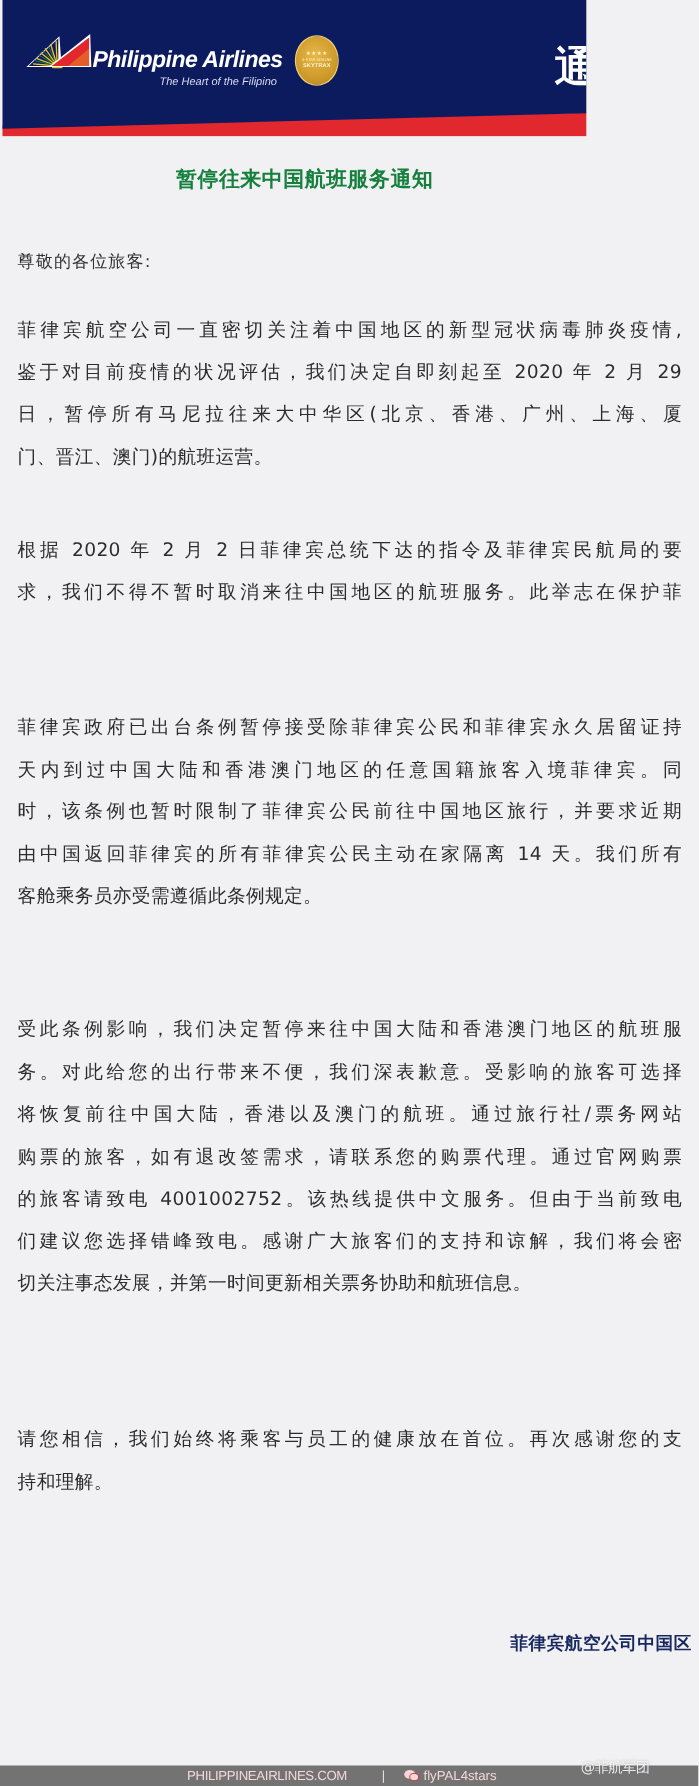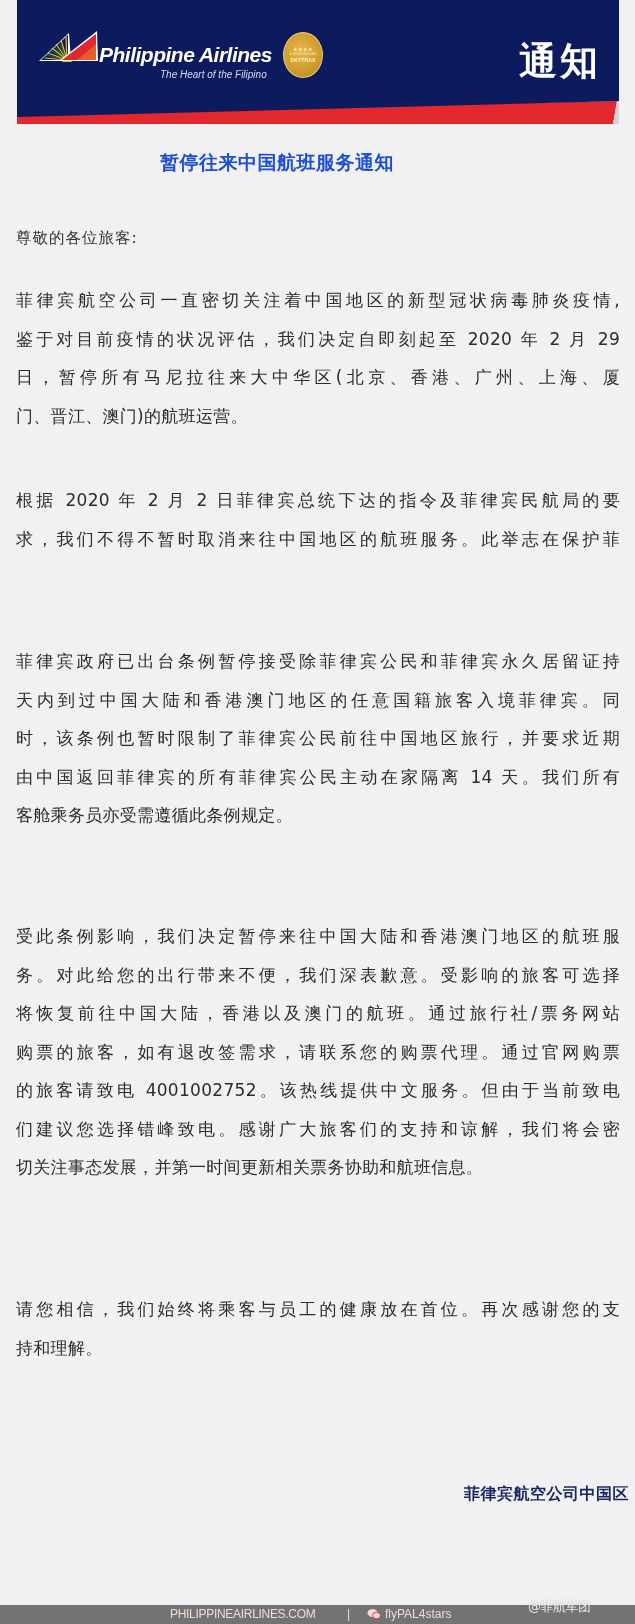--- a/index.html
+++ b/index.html
@@ -5,21 +5,21 @@
     * { margin: 0; padding: 0; box-sizing: border-box; }
     html, body { width: 635px; height: 1624px; overflow: hidden; }
     body {
       background: #f1f0f2;
       font-family: "DejaVu Sans", "Liberation Sans", sans-serif;
       color: #2a2a2a;
       position: relative;
     }
     
     .header {
-      position: absolute; left: 17px; top: 0; width: 602px; height: 124px;
+      position: absolute; left: 2px; top: 0; width: 531px; height: 124px;
       overflow: hidden;
     }
     .header svg.bg { position: absolute; left: 0; top: 0; }
     .logo-mark { position: absolute; left: 20px; top: 30px; }
     .brand-name {
       position: absolute; left: 82px; top: 43px;
       font-family: "Liberation Sans", sans-serif;
       font-weight: bold; font-style: italic;
       font-size: 21px; color: #ffffff; letter-spacing: -0.5px;
       white-space: nowrap;
@@ -45,21 +45,21 @@
     .skytrax-sub { font-size: 3.5px; color: #fff0c0; line-height: 5px; }
     .header-title {
       position: absolute; left: 502px; top: 36px;
       font-size: 38px; font-weight: bold; color: #ffffff; letter-spacing: 3px;
       white-space: nowrap;
     }
 
     
     .doc-title {
       position: absolute; left: 0; top: 150px; width: 554px; text-align: center;
-      font-size: 19px; font-weight: bold; color: #1d4ed8; letter-spacing: 0.5px;
+      font-size: 19px; font-weight: bold; color: #15803d; letter-spacing: 0.5px;
     }
     .salutation {
       position: absolute; left: 16px; top: 228px;
       font-size: 15.5px; color: #333; letter-spacing: 1px;
     }
     .para {
       position: absolute; left: 16px; width: 604px;
       font-size: 17px; line-height: 38.5px; color: #2c2c2c;
       text-align: justify; letter-spacing: 0.3px;
     }

